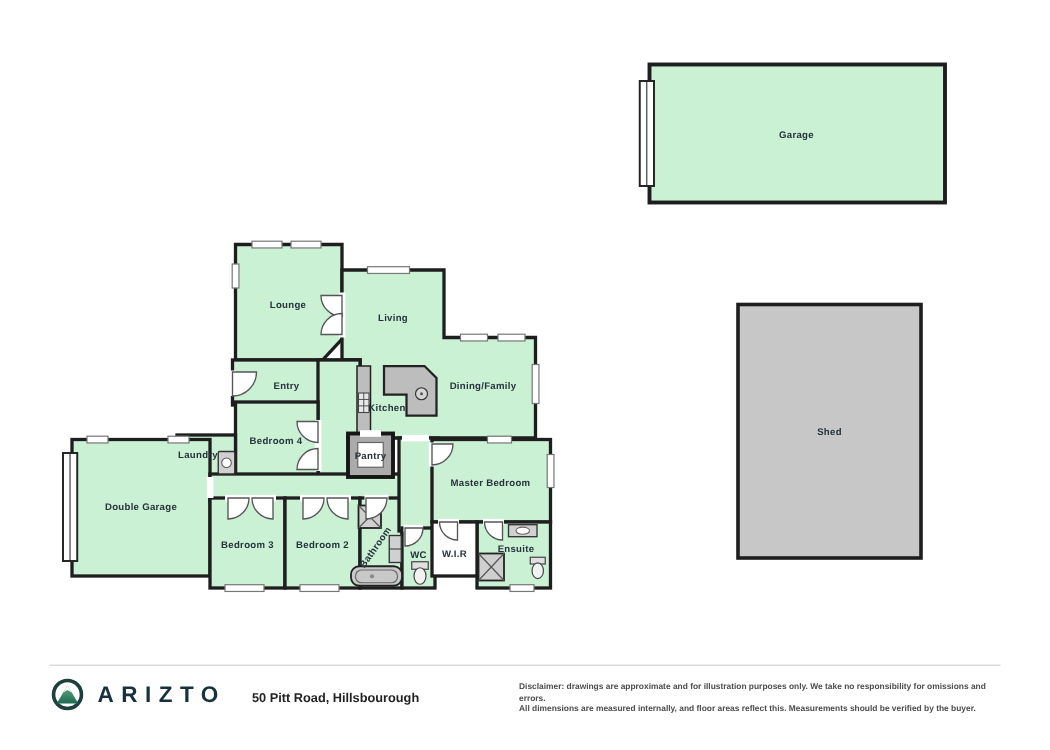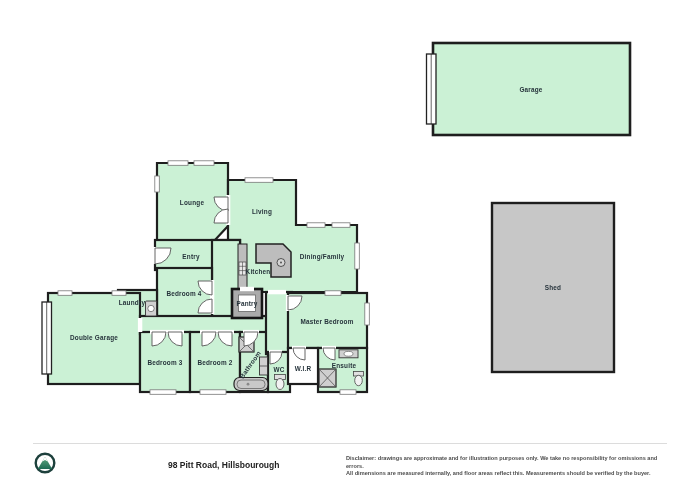--- a/index.html
+++ b/index.html
@@ -195,20 +195,21 @@
     <circle cx="11" cy="11" r="9.3" fill="#ffffff" stroke="#1d403c" stroke-width="2.4"></circle>
     <path d="M3.8,17 L11,4.8 L18.2,17 Z" fill="url(#mtn2)"></path>
     <path d="M8.2,9.6 L11,4.8 L13.8,9.6 L11,8 Z" fill="#ffffff"></path>
     <defs>
       <linearGradient id="mtn2" x1="0" y1="0" x2="0" y2="1">
         <stop offset="0" stop-color="#63ab83"></stop>
         <stop offset="1" stop-color="#1d6b54"></stop>
       </linearGradient>
     </defs>
   </svg>
+  <span class="brand-name">ARIZTO</span>
 </div>
 
-<div class="address">98 Pitt Road, Hillsbourough</div>
+<div class="address">50 Pitt Road, Hillsbourough</div>
 
 <div class="disclaimer">
   <div>Disclaimer: drawings are approximate and for illustration purposes only. We take no responsibility for omissions and errors.</div>
   <div>All dimensions are measured internally, and floor areas reflect this. Measurements should be verified by the buyer.</div>
 </div>
 
 </body></html>

